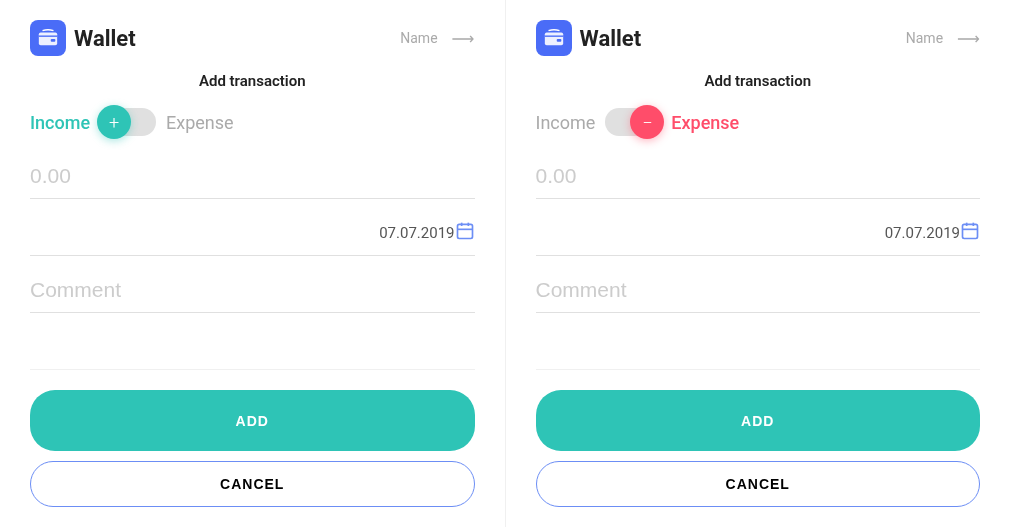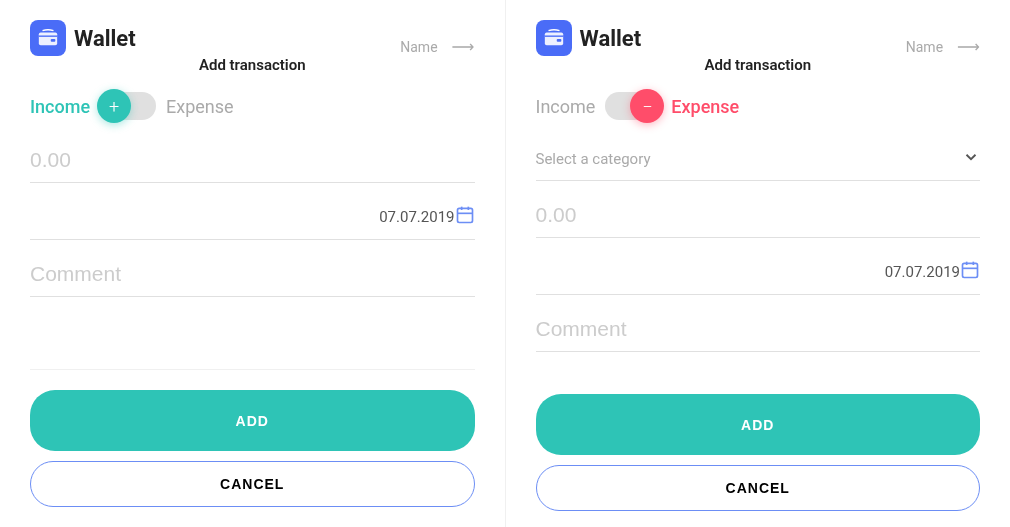--- a/index.html
+++ b/index.html
@@ -29,24 +29,24 @@
       padding: 20px 30px;
       position: relative;
     }
     .screen:first-child {
       border-right: 1px solid #f0f0f0;
     }
 
     
     .header {
       display: flex;
-      align-items: flex-end;
+      align-items: center;
       justify-content: space-between;
       width: 100%;
-      margin-bottom: 0;
+      margin-bottom: 16px;
     }
     .header-left {
       display: flex;
       align-items: center;
       gap: 8px;
     }
     .wallet-icon {
       width: 36px;
       height: 36px;
       background: #4a6cf7;
@@ -317,28 +317,20 @@
     <div class="page-title">Add transaction</div>
 
     <div class="toggle-container">
       <span class="toggle-label">Income</span>
       <div class="toggle-track">
         <div class="toggle-thumb-expense">−</div>
       </div>
       <span class="toggle-label active-expense">Expense</span>
     </div>
 
-    <div class="category-dropdown">
-      <span class="category-placeholder">Select a category</span>
-      <span class="chevron-icon">
-        <svg width="18" height="18" viewBox="0 0 24 24" fill="none" stroke="#555" stroke-width="2.5">
-          <polyline points="6 9 12 15 18 9"></polyline>
-        </svg>
-      </span>
-    </div>
 
     <input class="input-field" type="text" value="" placeholder="0.00" style="">
 
     <div class="date-field-container">
       <span class="date-value">07.07.2019</span>
       <span class="calendar-icon">
         <svg width="20" height="20" viewBox="0 0 24 24" fill="none" stroke="#6c8ef5" stroke-width="2">
           <rect x="3" y="4" width="18" height="17" rx="2"></rect>
           <line x1="16" y1="2" x2="16" y2="6"></line>
           <line x1="8" y1="2" x2="8" y2="6"></line>

